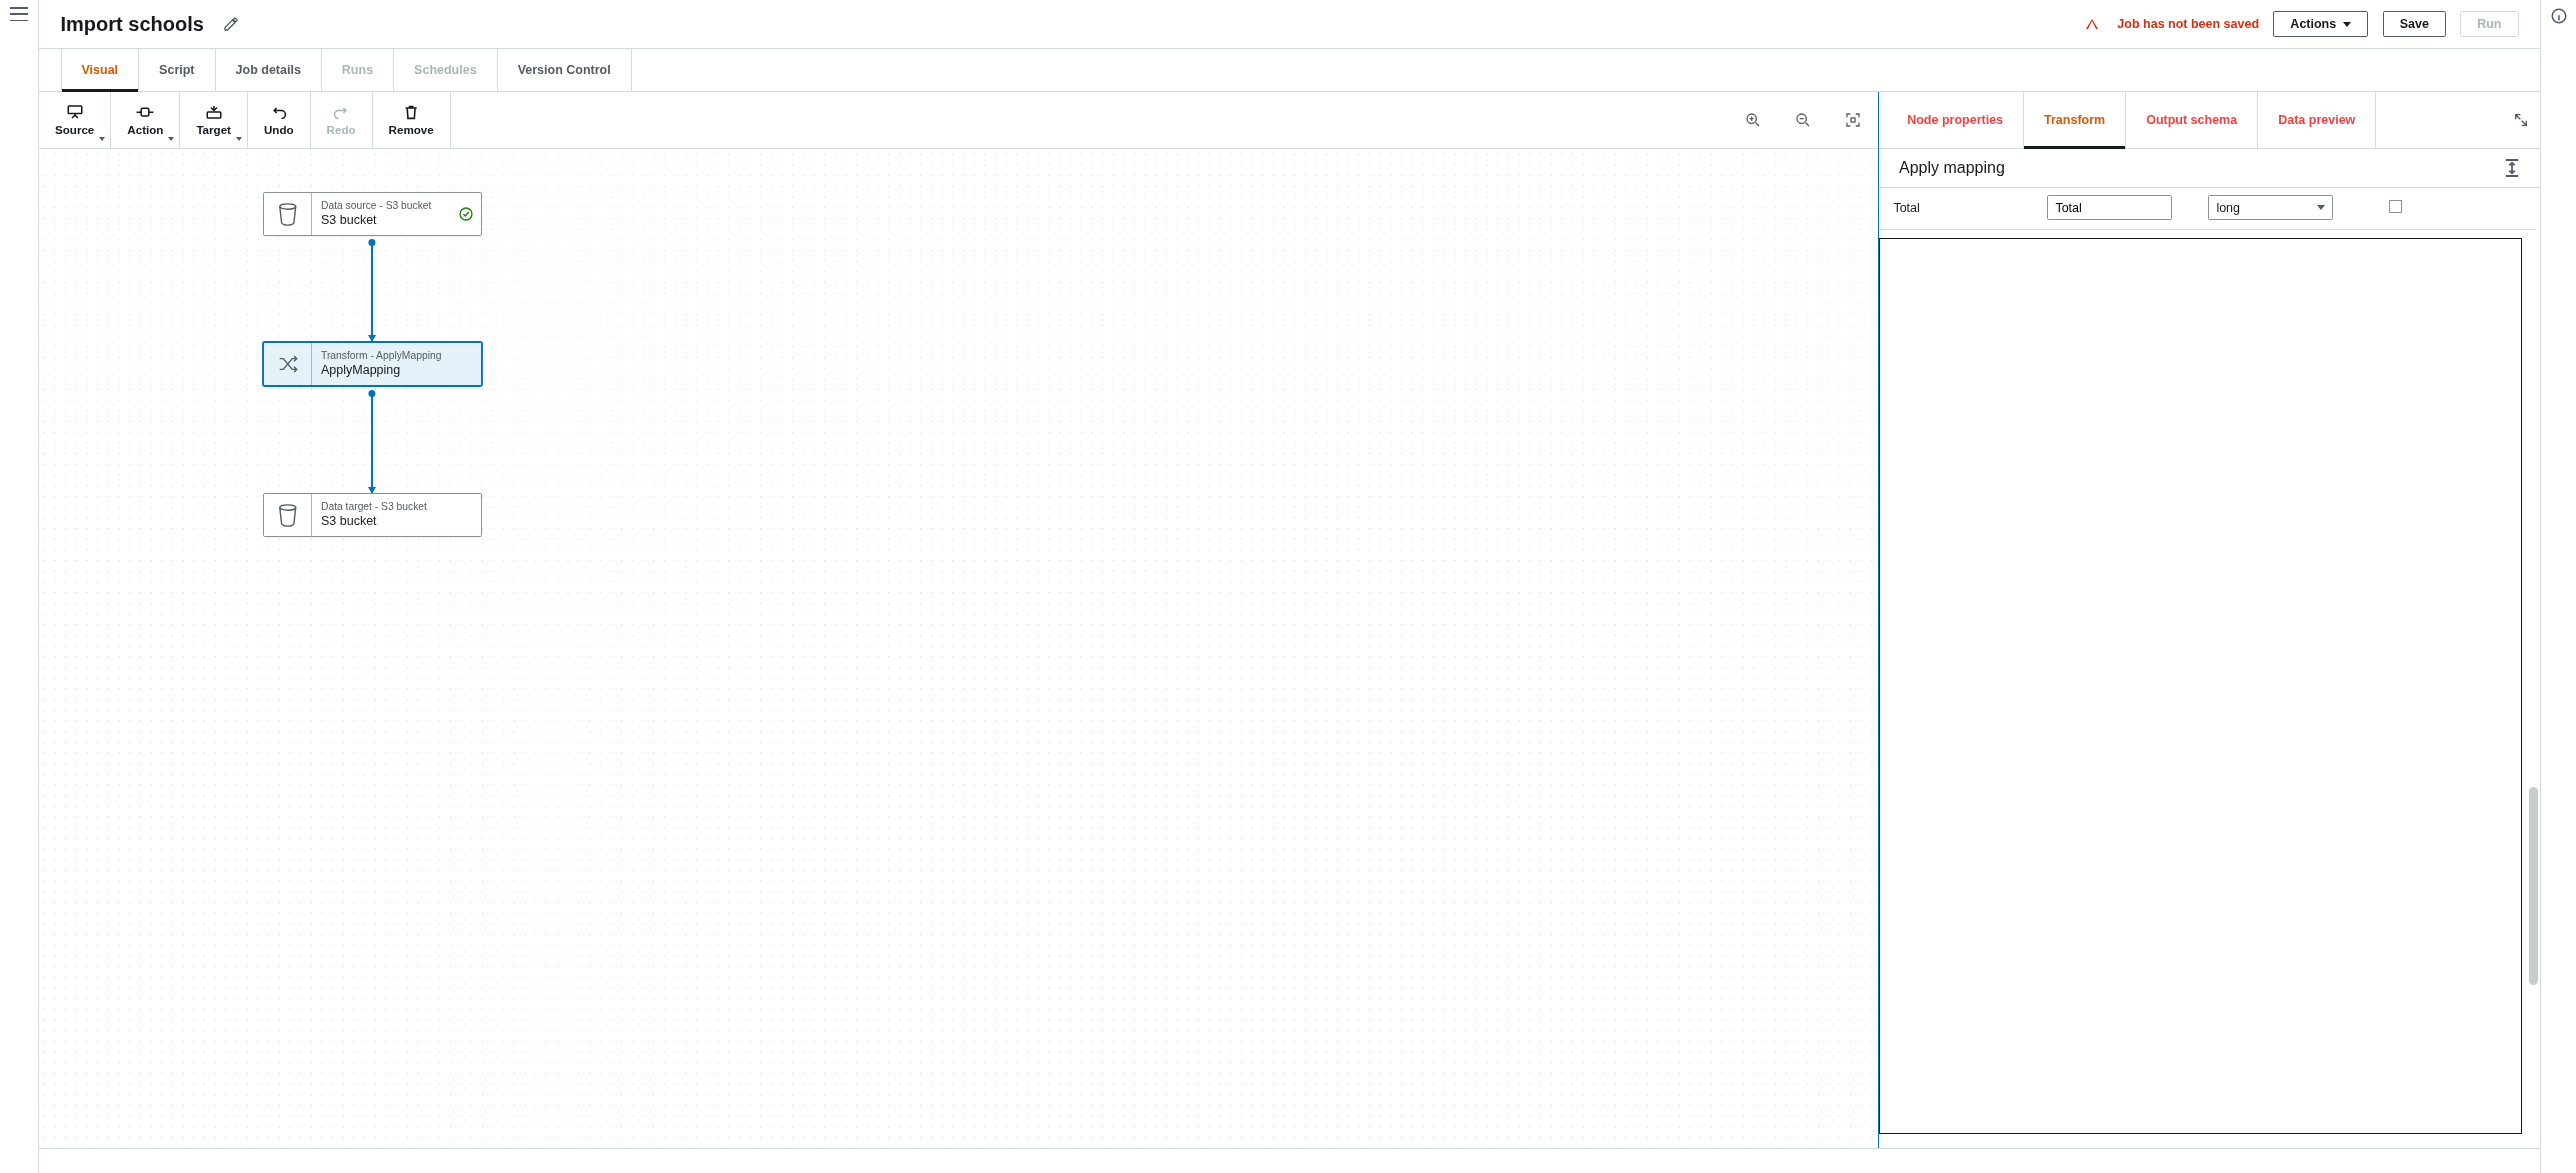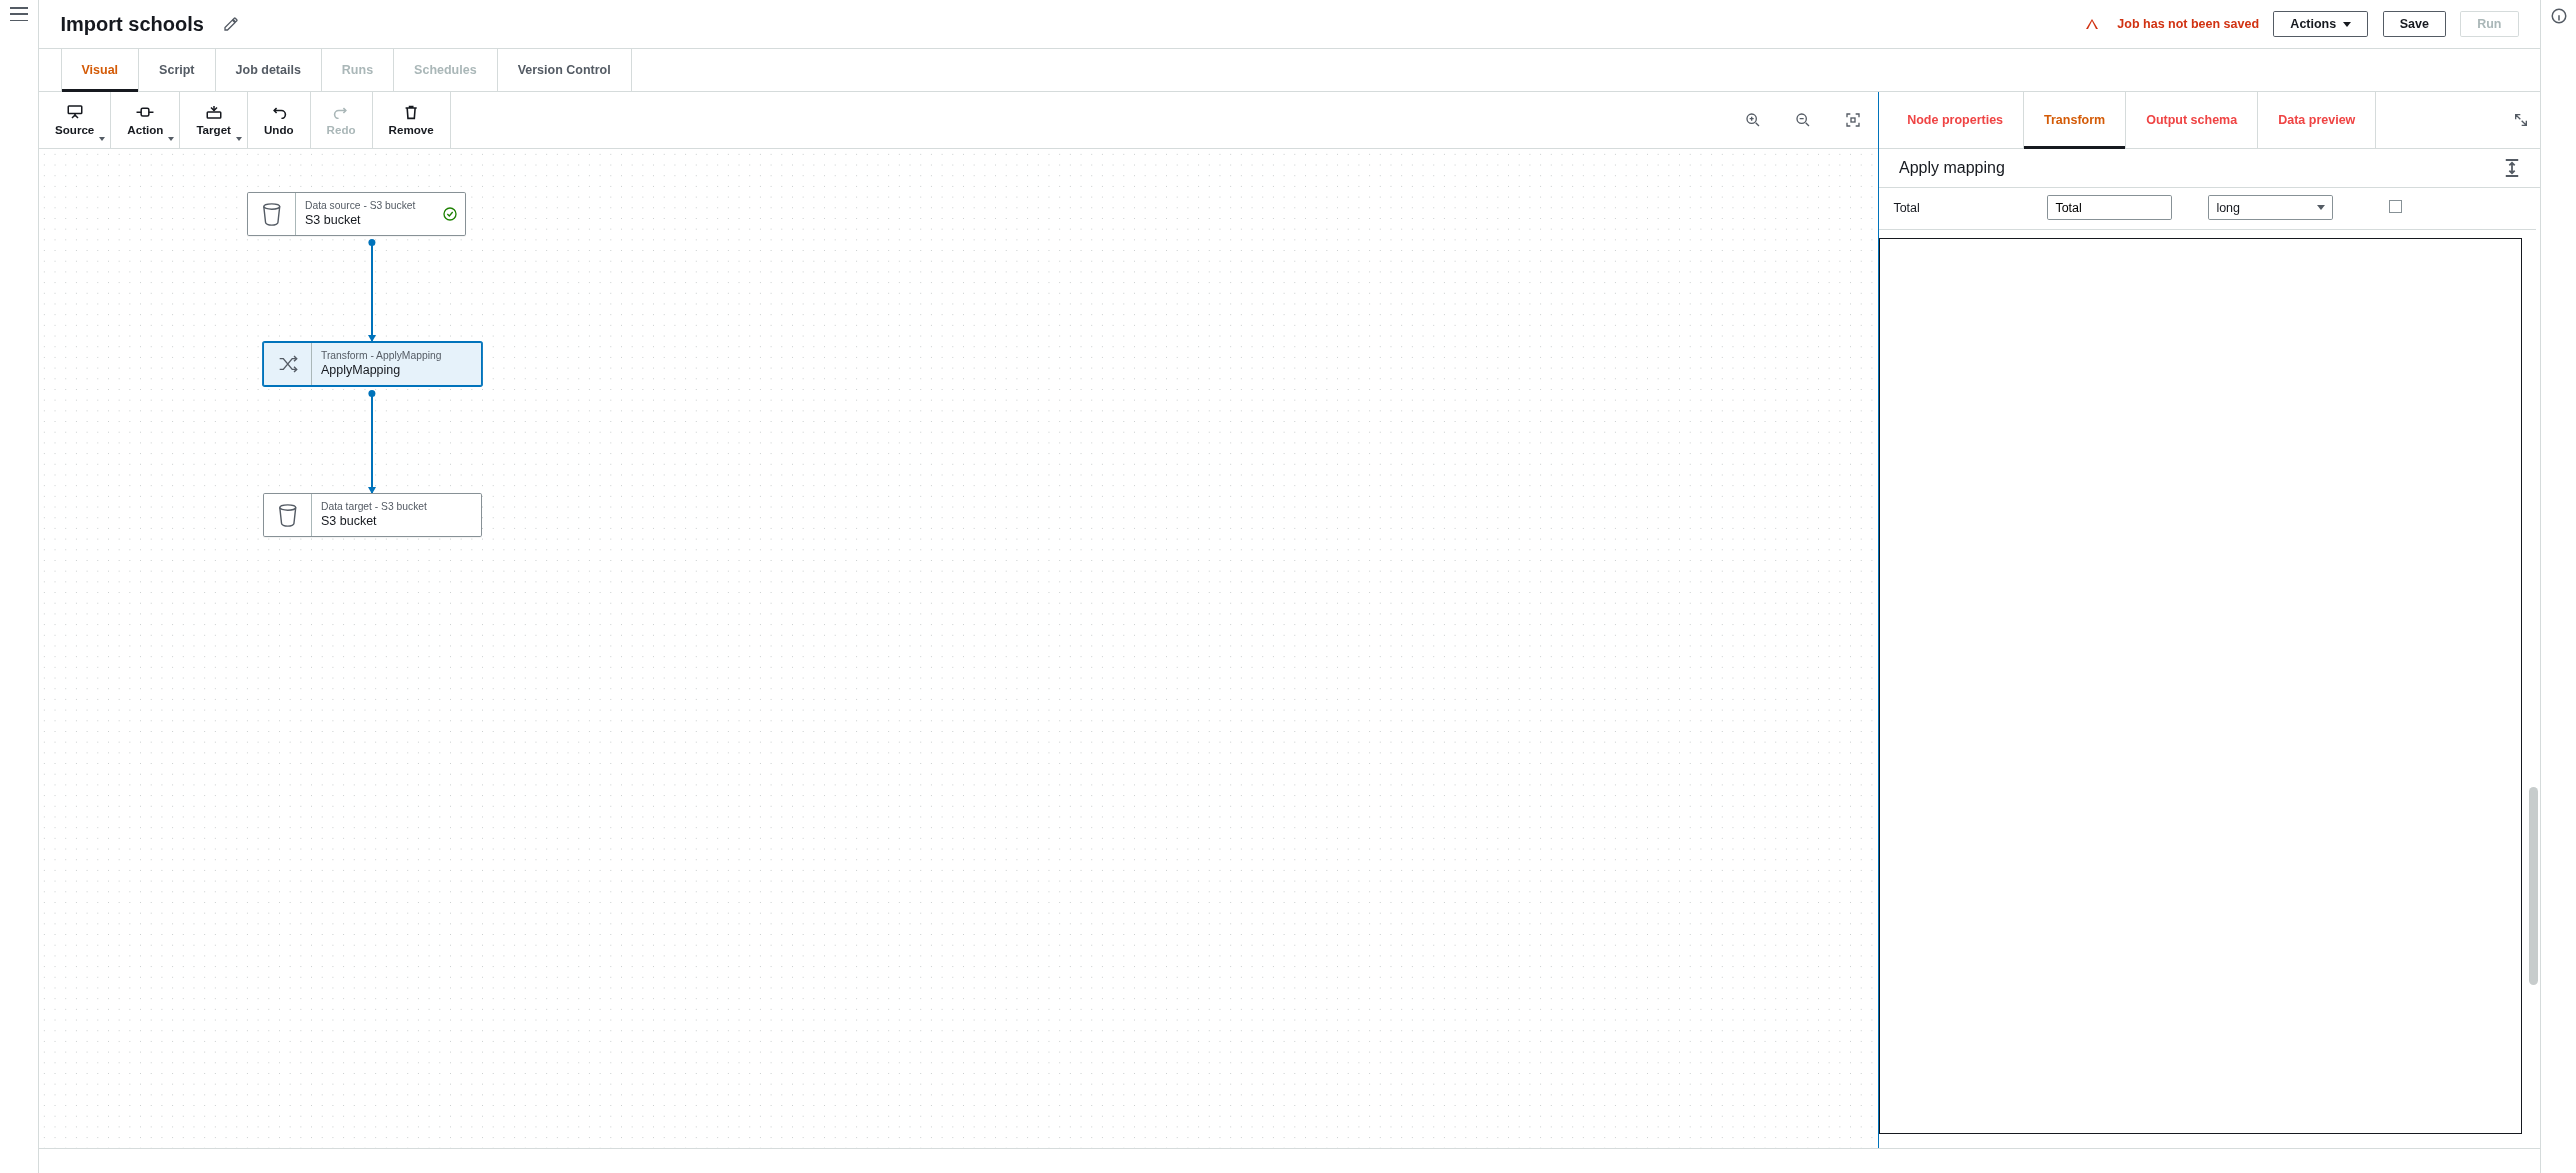--- a/index.html
+++ b/index.html
@@ -493,21 +493,21 @@
           <div class="icon-only-btn">
             <svg width="16" height="16" viewBox="0 0 24 24" fill="none" stroke="currentColor" stroke-width="2">
               <path d="M3 8V3h5M21 8V3h-5M3 16v5h5M21 16v5h-5"></path>
                 <rect x="9" y="9" width="6" height="6"></rect>
             </svg>
           </div>
         </div>
 
         <div class="canvas">
 
-          <div class="node" style="left:208px; top:43px;justify-content:flex-end;">
+          <div class="node" style="left:224px; top:43px;justify-content:flex-end;">
             <div class="node-icon">
               <svg width="21.5" height="23" viewBox="0 0 24 26" fill="none" stroke="#545b64" stroke-width="1.6">
                 <ellipse cx="12" cy="4" rx="9" ry="3"></ellipse>
                 <path d="M3 4l2 18c0 1.5 3 3 7 3s7-1.5 7-3l2-18"></path>
               </svg>
             </div>
             <div class="node-body">
               <div class="node-sub">Data source - S3 bucket</div>
               <div class="node-title">S3 bucket</div>
             </div>

